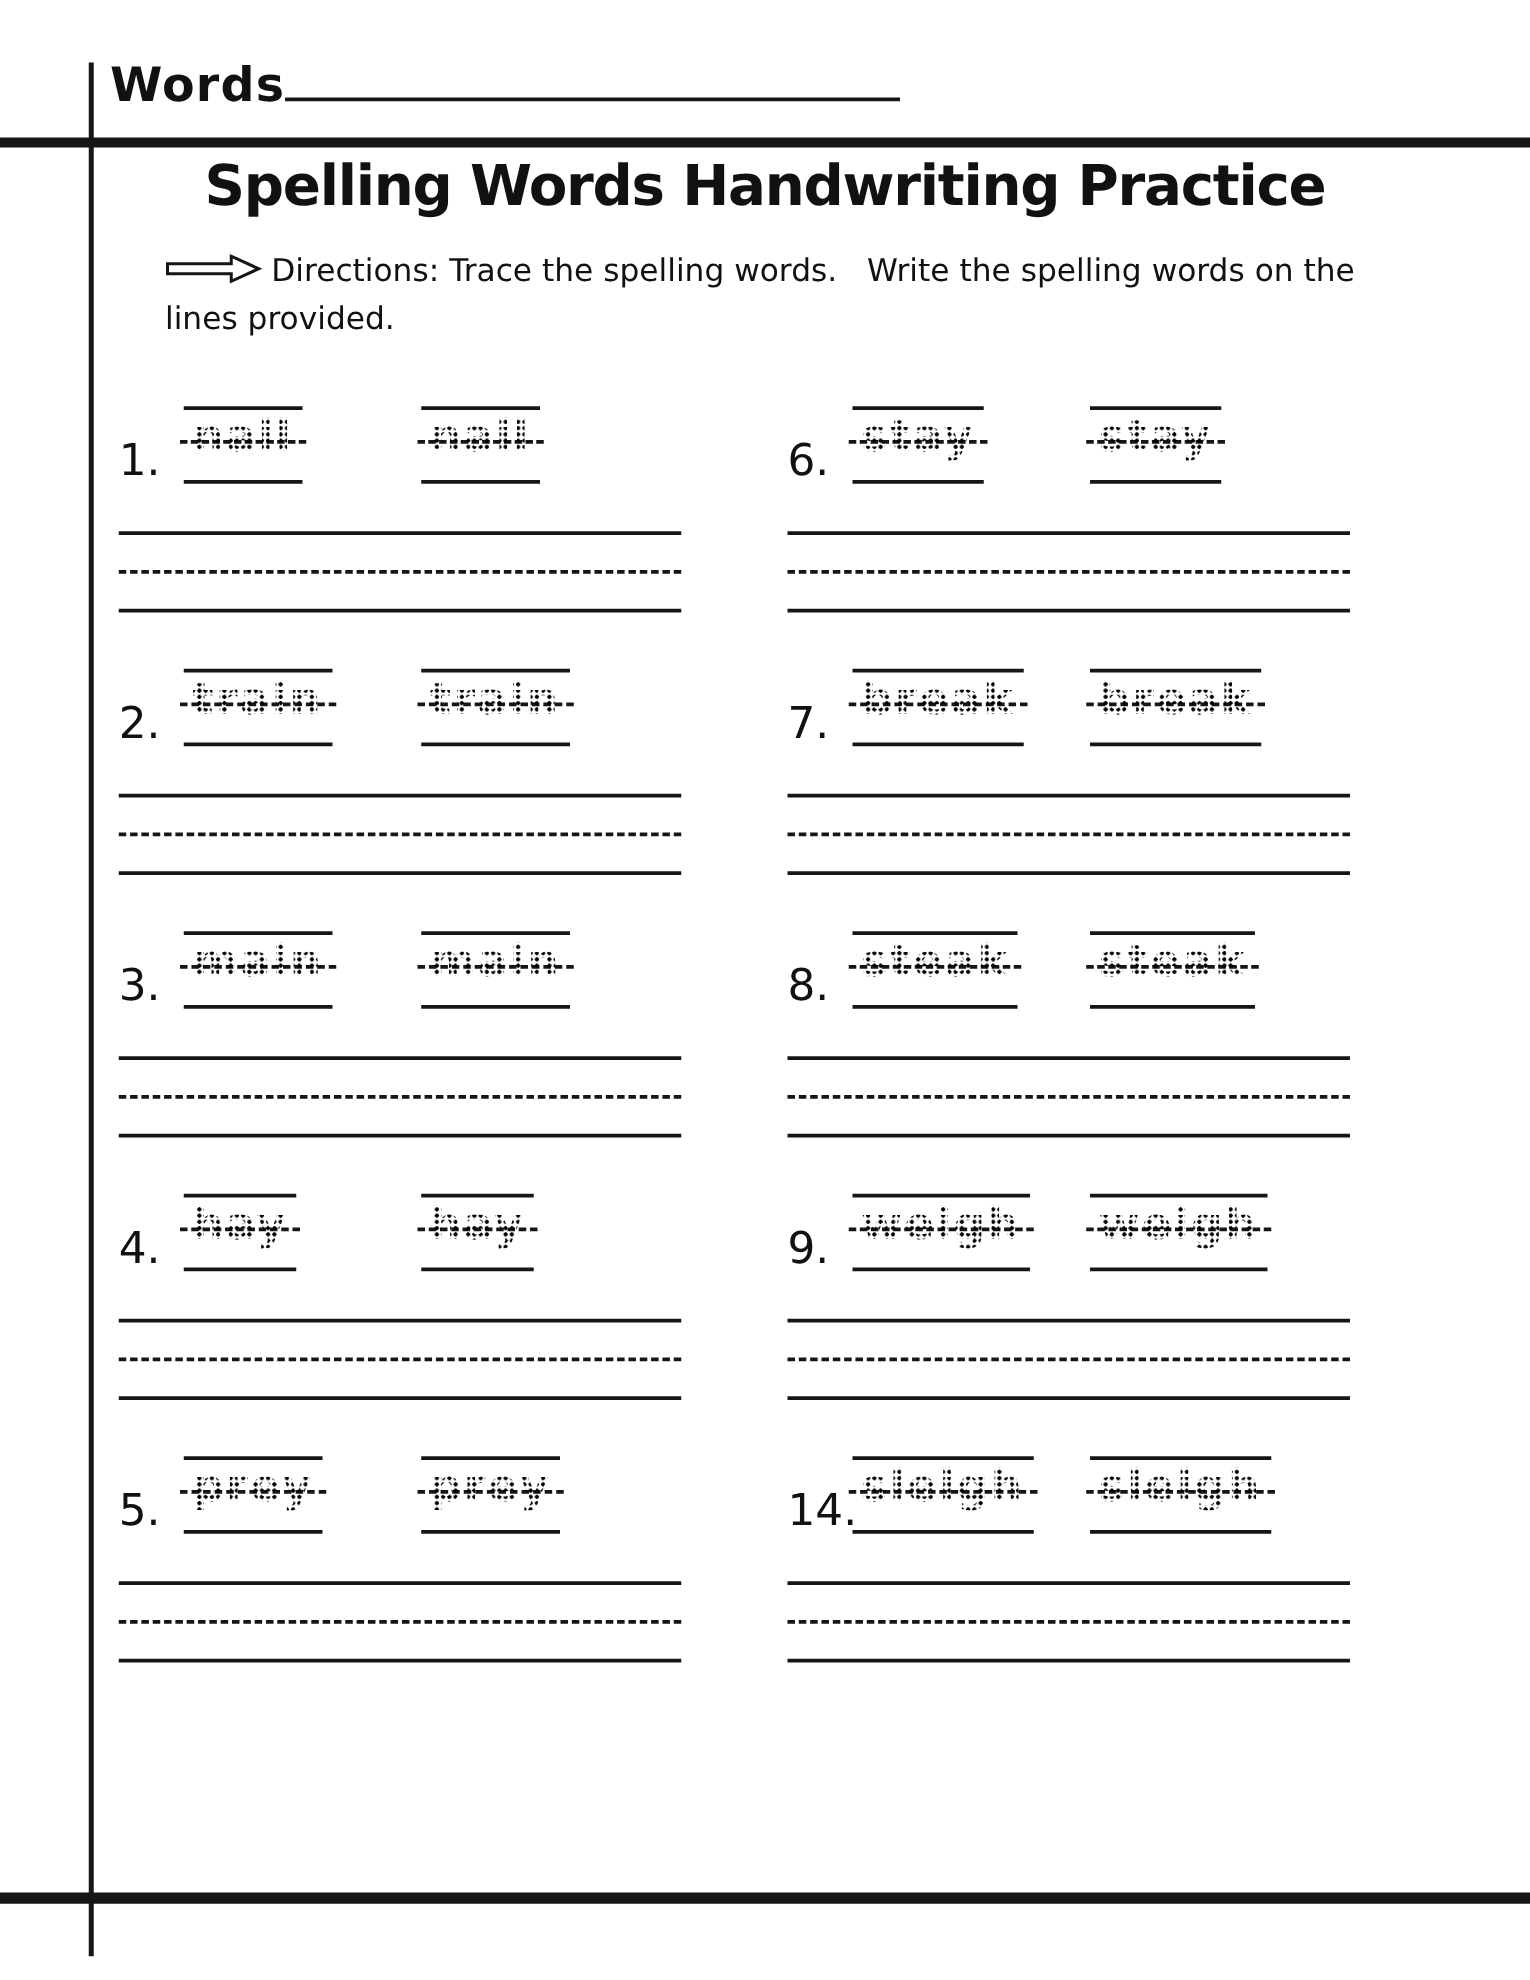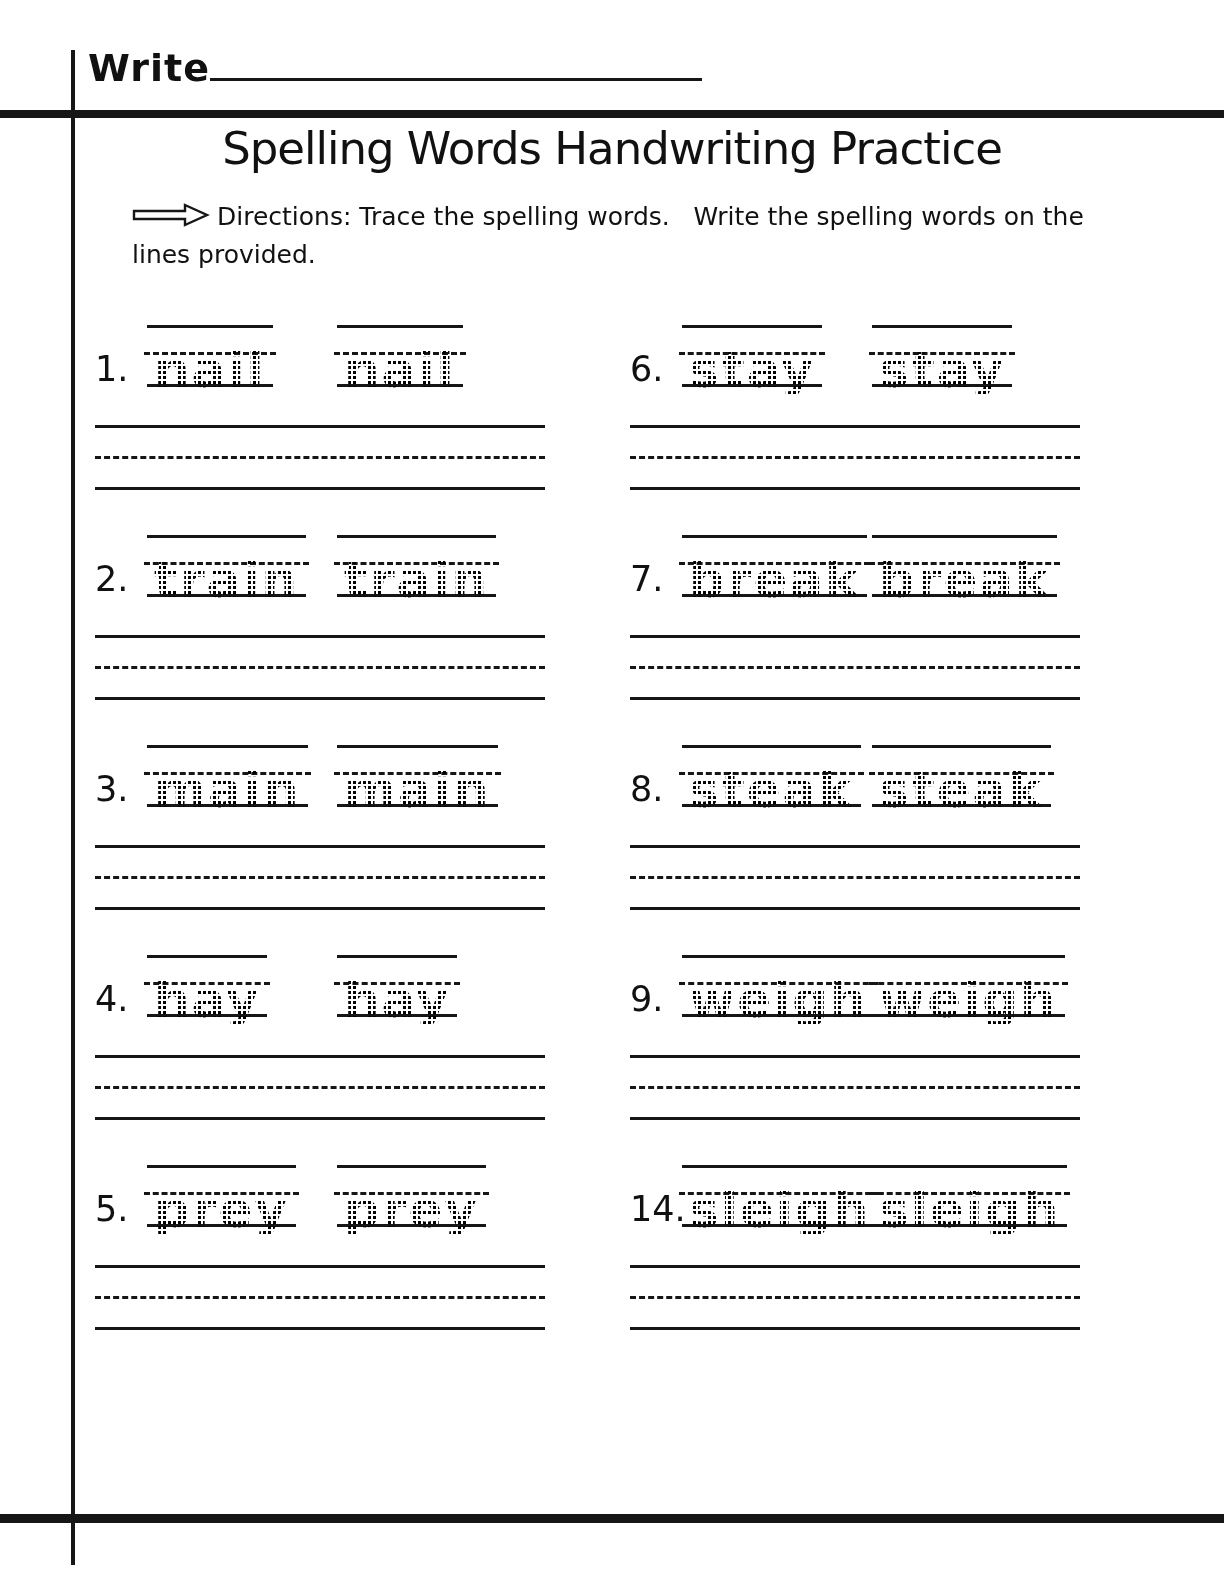--- a/index.html
+++ b/index.html
@@ -19,21 +19,21 @@
   .hline.bottom { top:1514px; height:9px; }
 
   
   .name-row   { position:absolute; left:88px; top:44px; white-space:nowrap; }
   .name-label { font-size:38px; font-weight:600; letter-spacing:1px; }
   .name-line  { display:inline-block; width:492px; height:34px; border-bottom:3px solid #161616; }
 
   
   .title {
     position:absolute; top:122px; left:0; width:1224px; margin:0;
-    text-align:center; font-size:45px; font-weight:400; letter-spacing:-1px;
+    text-align:center; font-size:45px; font-weight:700; letter-spacing:-1px;
   }
 
   
   .directions {
     position:absolute; top:198px; left:132px; width:1010px; margin:0;
     font-size:25px; line-height:38px; white-space:pre-wrap; font-weight:500;
   }
   .arrow-icon { display:inline-block; width:78px; height:26px; vertical-align:-3px; margin-right:7px; }
 
   
@@ -52,22 +52,22 @@
   .trace-slot { width:190px; flex:0 0 auto; }
 
   .trace { position:relative; display:inline-block; height:62px; vertical-align:top; }
   .gl { position:absolute; left:0; right:0; height:0; }
   .gl.top  { top:0;    border-top:3px solid #161616; }
   .gl.mid  { top:27px; border-top:3px dashed #161616; left:-3px; right:-3px; }
   .gl.base { top:59px; border-top:3px solid #161616; }
 
   .trace-text {
     display:block; position:relative;
-    margin-top:20px; padding:0 7px;
-    font-size:50px; line-height:50px; font-weight:700; letter-spacing:2px;
+    margin-top:0; padding:0 7px;
+    font-size:35px; line-height:50px; font-weight:700; letter-spacing:2px;
     color:#3a3a3a;
   }
   @supports ((-webkit-background-clip: text) or (background-clip: text)) {
     .trace-text {
       color:transparent;
       background-image:radial-gradient(circle, #000 1.5px, rgba(0,0,0,0) 1.7px);
       background-size:5px 5px;
       -webkit-background-clip:text;
       background-clip:text;
     }
@@ -83,21 +83,21 @@
 </head>
 <body>
 
 <div class="page">
 
   <div class="vline"></div>
   <div class="hline top"></div>
   <div class="hline bottom"></div>
 
   <div class="name-row">
-    <span class="name-label">Write</span><span class="name-line"></span>
+    <span class="name-label">Words</span><span class="name-line"></span>
   </div>
 
   <h1 class="title">Spelling Words Handwriting Practice</h1>
 
   <p class="directions"><svg class="arrow-icon" viewBox="0 0 78 26" aria-hidden="true">
         <path d="M2 9 H53 V3 L75 13 L53 23 V17 H2 Z" fill="#ffffff" stroke="#161616" stroke-width="2.4"></path>
       </svg><span>Directions: Trace the spelling words.   Write the spelling words on the lines provided.</span></p>
 
   <div class="grid">
 

